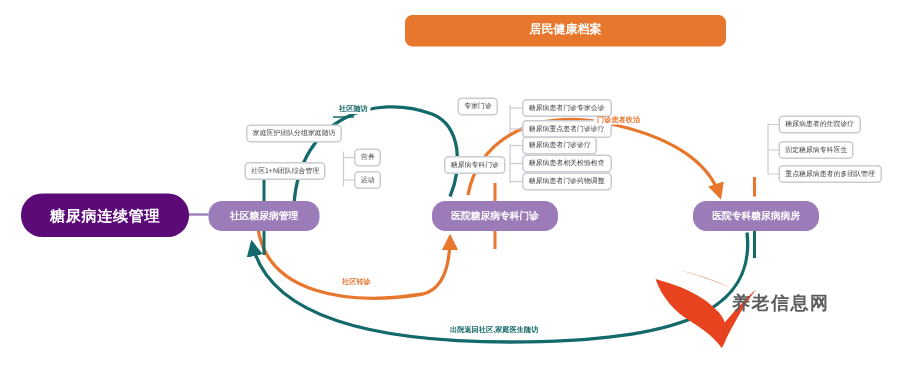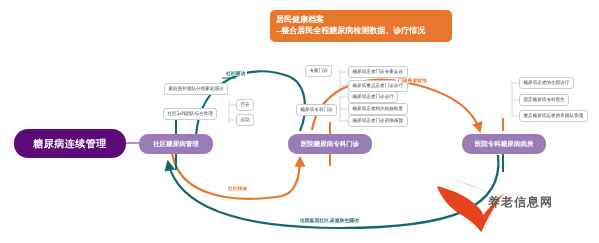--- a/index.html
+++ b/index.html
@@ -12,23 +12,23 @@
   }
   #stage{position:relative;width:599px;height:243px;overflow:hidden;background:#fff;}
   svg.edges{position:absolute;left:0;top:0;width:599px;height:243px;}
 
   
   .banner{
     position:absolute;
     background:#e8772e;
     color:#ffffff;
     border-radius:5px;
-    text-align:left;
+    text-align:center;
     line-height:1.35;
-    padding:5px 6px;
+    padding:5px 22px;
     font-size:8px;
     font-weight:bold;
     white-space:nowrap;
   }
   .banner .l2{font-size:8px;display:block;}
 
   
   .node{
     position:absolute;
     border-radius:14px;
@@ -142,21 +142,20 @@
     <g>
       <path d="M437 186 C452 190, 468 196, 479 208 C486 216, 486 226, 481 232
                C478 227, 470 220, 460 214 C450 208, 441 198, 437 186 Z" fill="#e8431f"></path>
       <path d="M481 232 C486 222, 494 206, 504 193 C496 200, 485 212, 478 222 Z" fill="#e8431f"></path>
       <path d="M452 180 C462 182, 476 186, 487 192 C478 188, 464 183, 452 180 Z" fill="#f2a38d"></path>
     </g>
   </svg>
 
   <div class="banner" style="left:270px;top:10px;width:170px;">
     <span>居民健康档案</span>
-    <span class="l2">--整合居民全程糖尿病检测数据、诊疗情况</span>
   </div>
 
   <div class="node root" style="left:14px;top:129px;width:112px;height:29px;">
     <span>糖尿病连续管理</span>
   </div>
 
   <div class="node lilac" style="left:139px;top:134px;width:74px;height:20px;">
     <span>社区糖尿病管理</span>
   </div>
 

